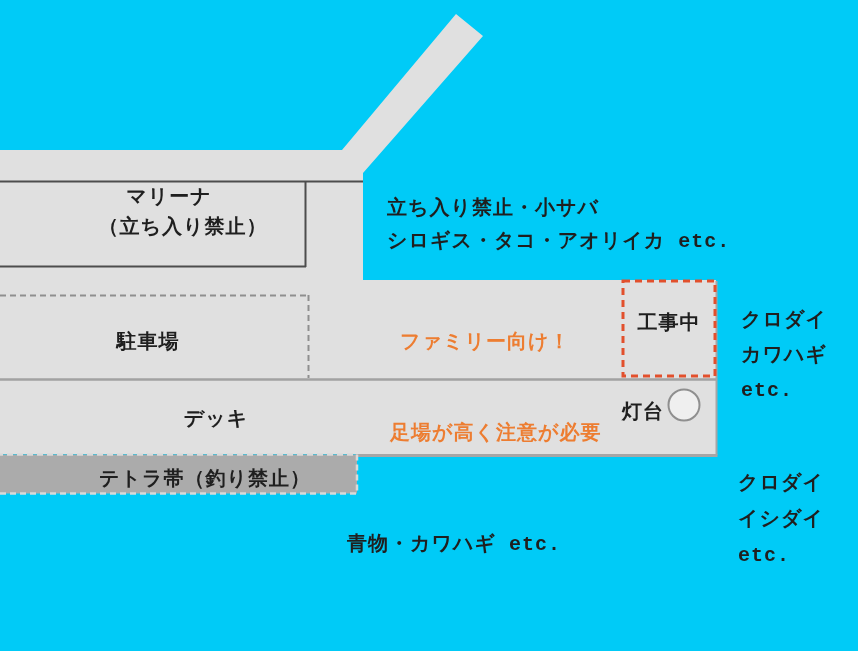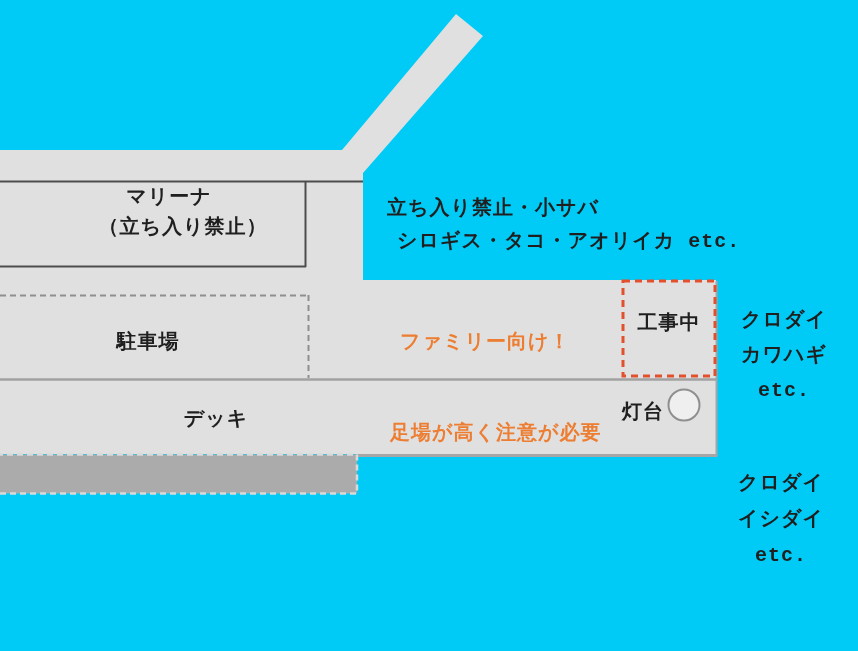--- a/index.html
+++ b/index.html
@@ -14,21 +14,21 @@
   .stage svg{position:absolute;left:0;top:0;}
   .label{
     position:absolute;
     font-size:20px;
     line-height:22px;
     color:#1F1F1F;
     letter-spacing:1px;
     white-space:nowrap;
   }
   .center{transform:translateX(-50%);}
-  .ctr-text{text-align:center;}
+  .ctr-text{}
   .orange{color:#ED7D31;}
   .fish-block div{line-height:35px;}
   .fish-block-se div{line-height:36px;}
 </style>
 </head>
 <body>
 
 <div class="stage">
 
   <svg width="858" height="651" viewBox="0 0 858 651">
@@ -51,41 +51,43 @@
 
     <rect x="623" y="281" width="92" height="95" fill="#E0E0E0" stroke="#E2502D" stroke-width="3" stroke-dasharray="7,5"></rect>
 
     <circle cx="684" cy="405" r="15.5" fill="#EFEFEF" stroke="#8F8F8F" stroke-width="2"></circle>
   </svg>
 
   <div class="label center" style="left:169px;top:187px;">マリーナ</div>
   <div class="label center" style="left:183px;top:217px;">（立ち入り禁止）</div>
 
   <div class="label" style="left:387px;top:198px;">立ち入り禁止・小サバ</div>
-  <div class="label" style="left:397px;top:231px;">シロギス・タコ・アオリイカ etc.</div>
+  <div class="label" style="left:387px;top:231px;">シロギス・タコ・アオリイカ etc.</div>
 
   <div class="label center" style="left:148px;top:332px;">駐車場</div>
 
   <div class="label orange" style="left:400px;top:332px;">ファミリー向け！</div>
 
   <div class="label center" style="left:669px;top:313px;">工事中</div>
 
   <div class="label center ctr-text fish-block" style="left:784px;top:303px;">
     <div>クロダイ</div>
     <div>カワハギ</div>
     <div>etc.</div>
   </div>
 
   <div class="label center" style="left:216px;top:409px;">デッキ</div>
 
   <div class="label" style="left:622px;top:402px;">灯台</div>
 
   <div class="label orange" style="left:390px;top:423px;">足場が高く注意が必要</div>
 
+  <div class="label center" style="left:205px;top:469px;">テトラ帯（釣り禁止）</div>
 
+  <div class="label" style="left:347px;top:534px;">青物・カワハギ etc.</div>
 
   <div class="label center ctr-text fish-block-se" style="left:781px;top:466px;">
     <div>クロダイ</div>
     <div>イシダイ</div>
     <div>etc.</div>
   </div>
 
 </div>
 
 </body></html>

